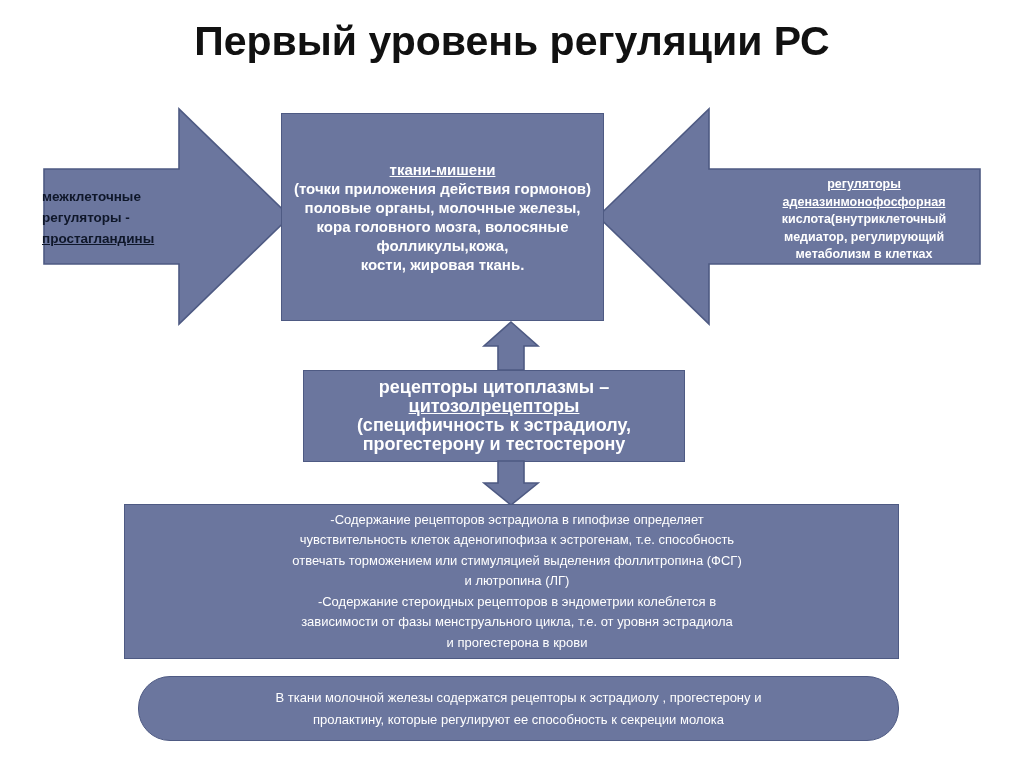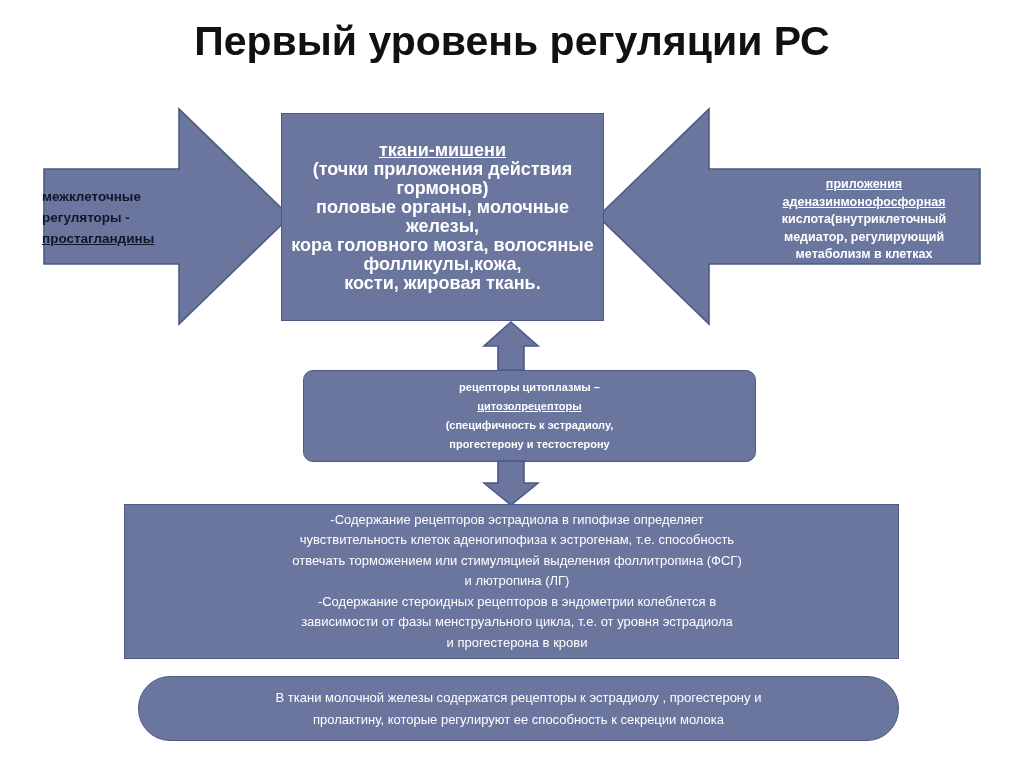--- a/index.html
+++ b/index.html
@@ -53,21 +53,21 @@
   .blk .inner { width: 100%; padding: 0 6px; }
   .line { display: block; }
   .u { text-decoration: underline; }
 
   
   #center-box {
     left: 281px;
     top: 113px;
     width: 323px;
     height: 208px;
-    font-size: 18px;
+    font-size: 15px;
     line-height: 19px;
     justify-content: center;
   }
 
   
   #left-arrow {
     position: absolute;
     left: 42px;
     top: 107px;
     width: 250px;
@@ -113,25 +113,24 @@
     left: 481px;
     top: 320px;
     width: 60px;
     height: 52px;
   }
 
   
   #cyto-box {
     left: 303px;
     top: 370px;
-    width: 453px;
+    width: 382px;
     height: 92px;
-    font-size: 11px;
+    font-size: 18px;
     line-height: 19px;
-    border-radius: 10px;
   }
 
   
   #down-arrow {
     position: absolute;
     left: 481px;
     top: 459px;
     width: 60px;
     height: 48px;
   }
@@ -177,21 +176,21 @@
     <span class="line">регуляторы -</span>
     <span class="line u">простагландины</span>
   </div>
 
   <div id="right-arrow">
     <svg width="386" height="219" viewBox="0 0 386 219" xmlns="http://www.w3.org/2000/svg">
       <polygon points="2,109.5 113,2 113,62 384,62 384,157 113,157 113,217" fill="#6b769e" stroke="#4e5a83" stroke-width="1.6"></polygon>
     </svg>
   </div>
   <div id="right-arrow-text">
-    <span class="line u">приложения</span>
+    <span class="line u">регуляторы</span>
     <span class="line u">аденазинмонофосфорная</span>
     <span class="line">кислота(внутриклеточный</span>
     <span class="line">медиатор, регулирующий</span>
     <span class="line">метаболизм в клетках</span>
     <span class="line">тканей-мишеней</span>
   </div>
 
   <div class="blk" id="center-box">
     <div class="inner">
       <span class="line u">ткани-мишени</span>

